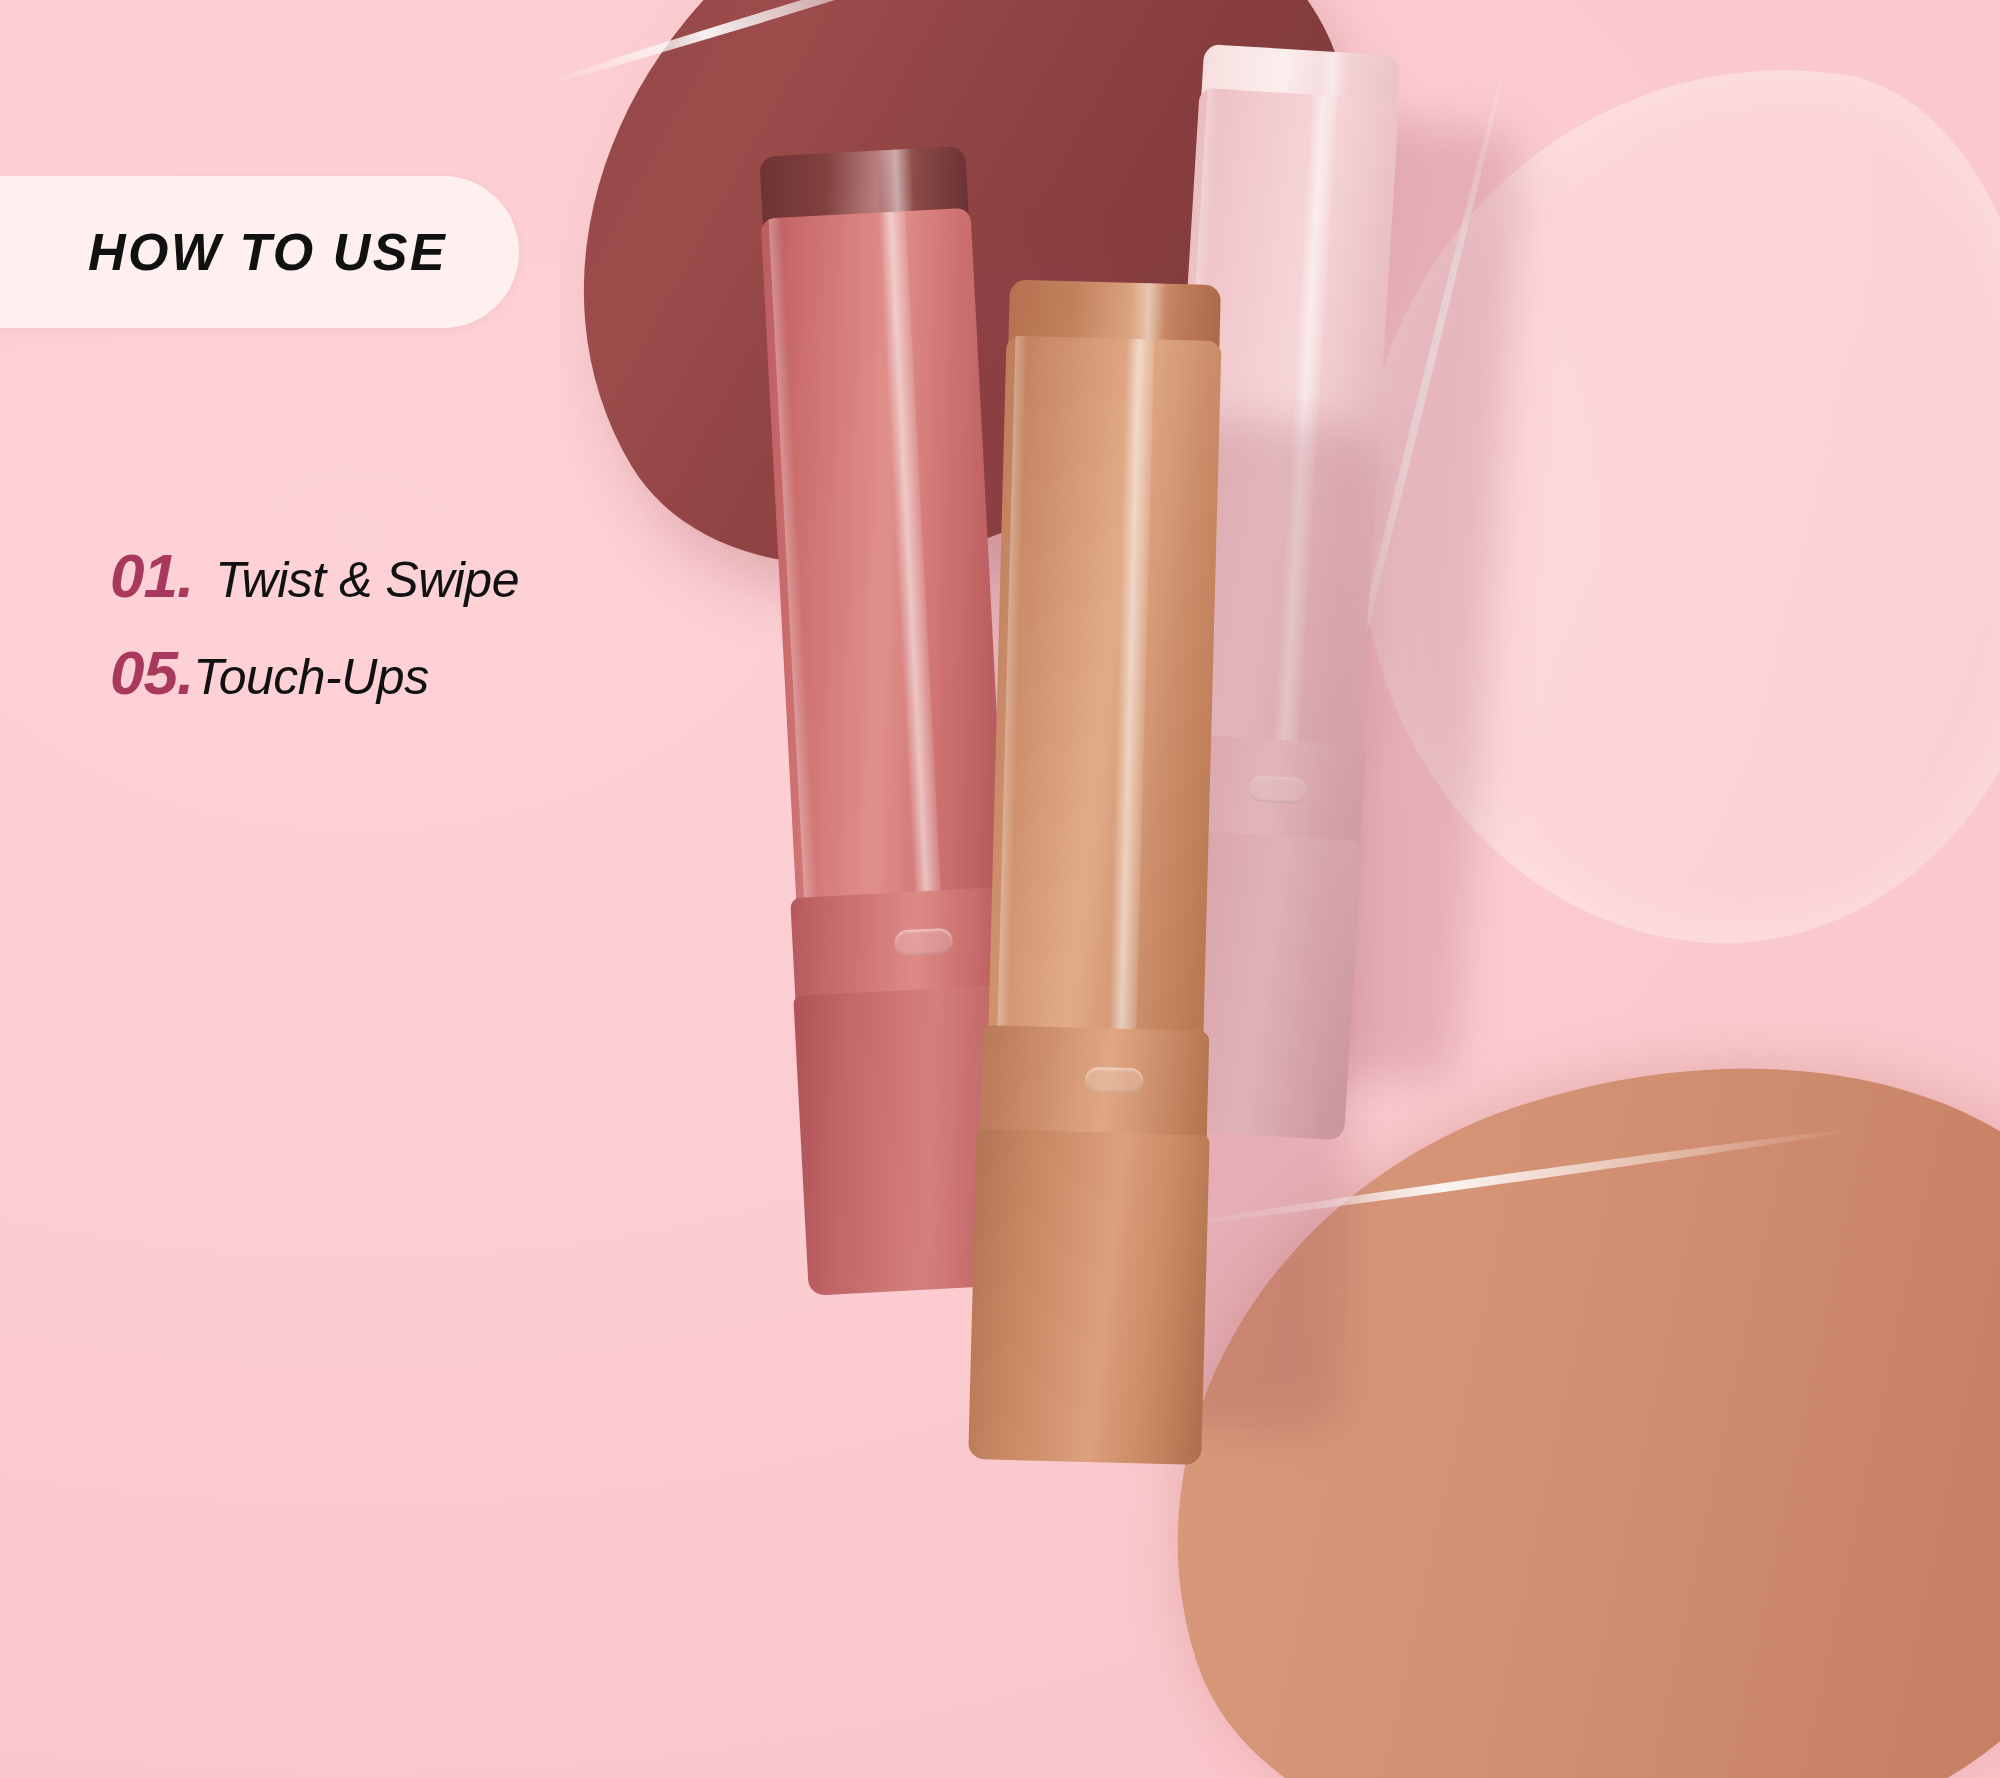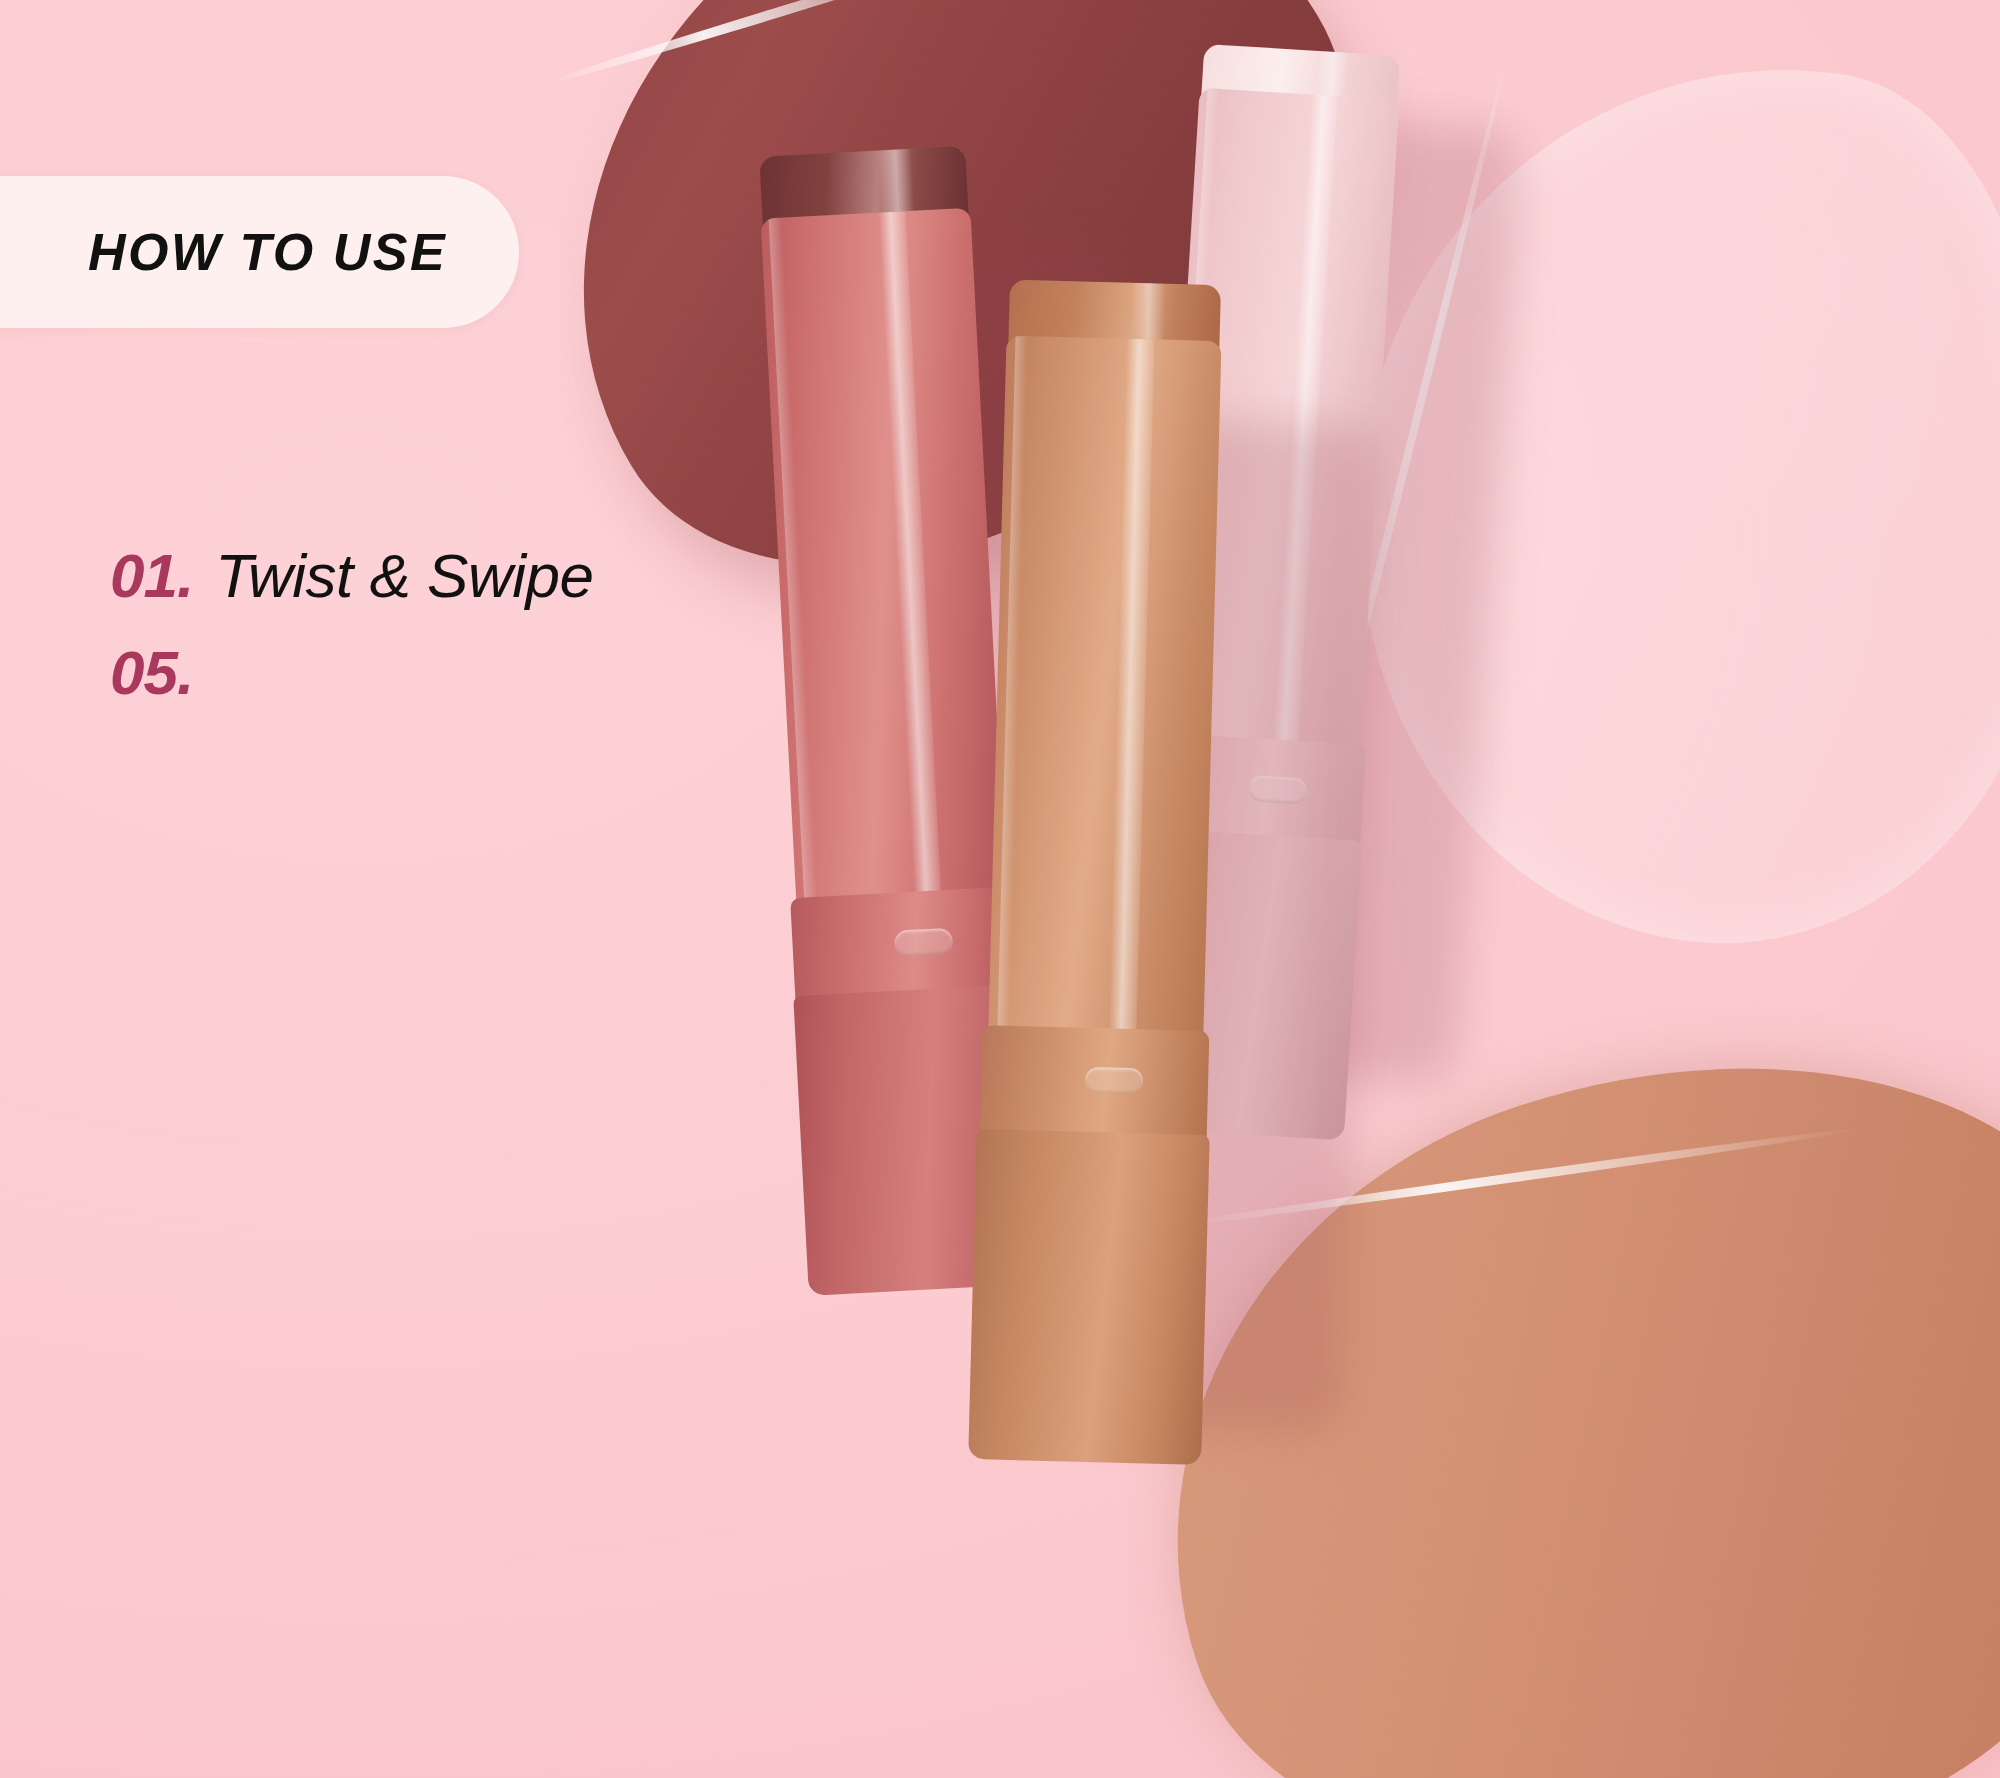--- a/index.html
+++ b/index.html
@@ -200,21 +200,21 @@
     text-align: center;
   }
   .step-num {
     font-size: 62px;
     font-weight: bold;
     font-style: italic;
     color: #a8385c;
     letter-spacing: -1px;
   }
   .step-label {
-    font-size: 62px;
+    font-size: 50px;
     font-style: italic;
     color: #111111;
     letter-spacing: -0.5px;
   }
   .gap-wide { padding-left: 22px; }
   .gap-tight { padding-left: 0px; }
 </style>
 </head>
 <body>
 
@@ -307,16 +307,17 @@
     <span class="badge-text">HOW TO USE</span>
   </div>
 
   <div class="steps">
     <div class="step">
       <span class="step-num">01.</span>
       <span class="step-label gap-wide">Twist &amp; Swipe</span>
     </div>
     <div class="step">
       <span class="step-num">05.</span>
+      <span class="step-label gap-tight">Touch-Ups</span>
     </div>
   </div>
 
 </div>
 
 </body></html>

